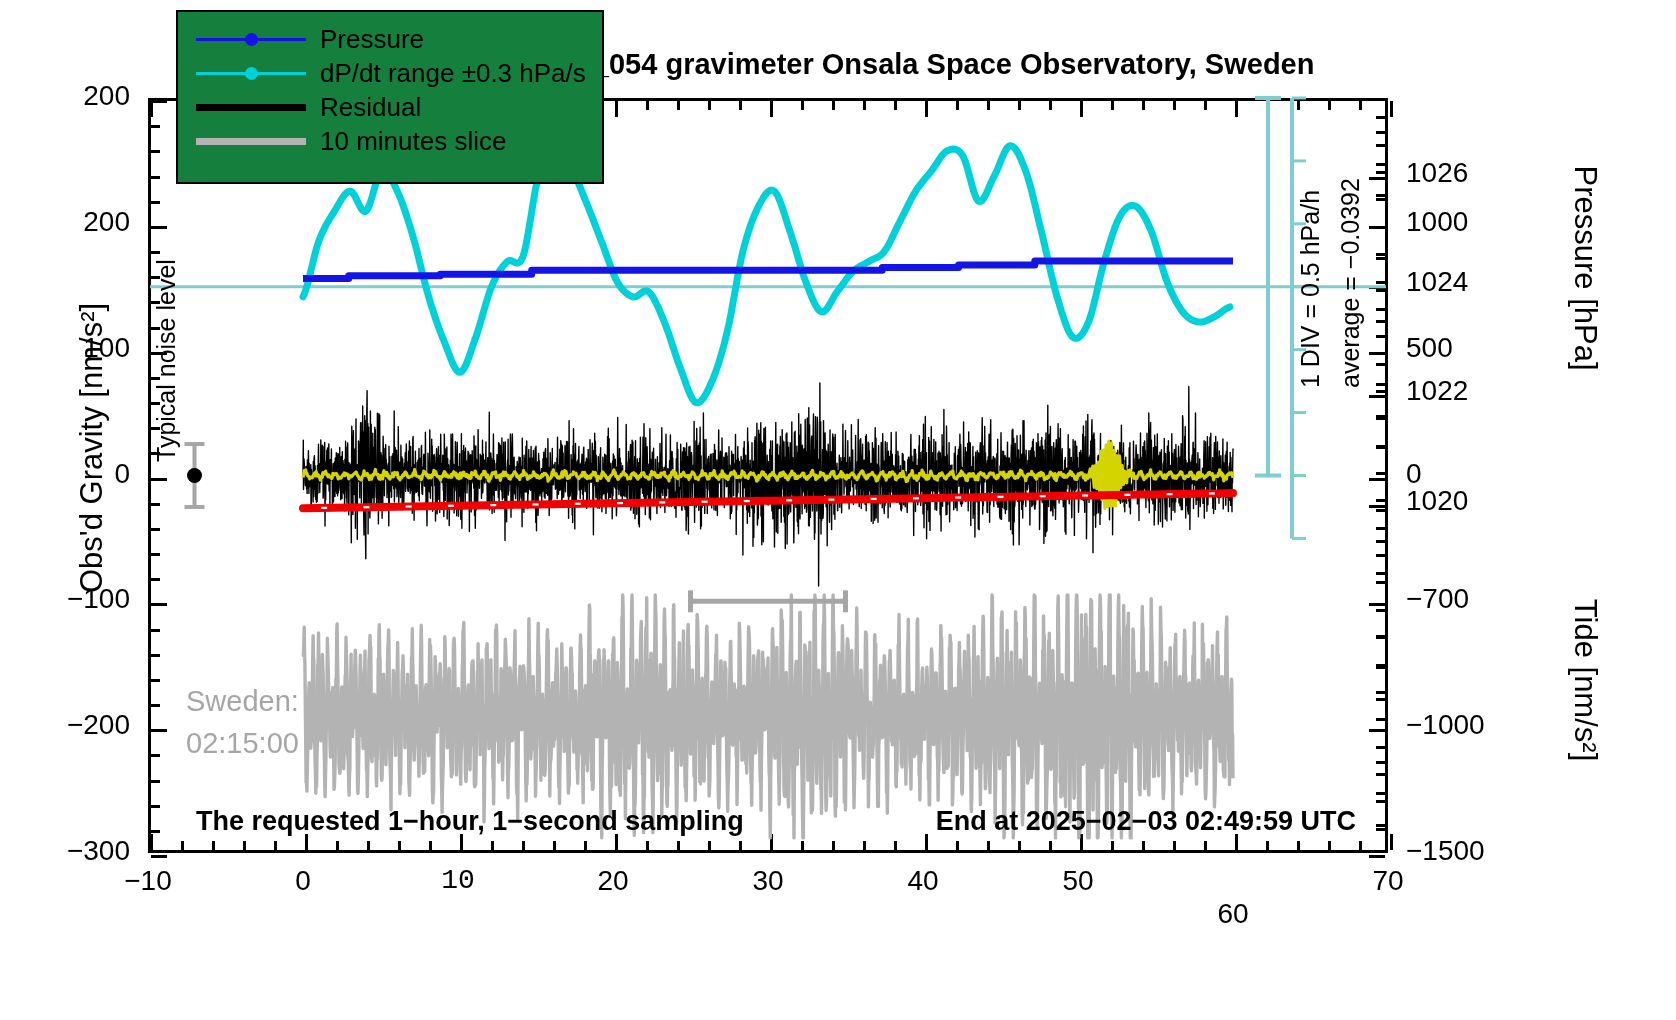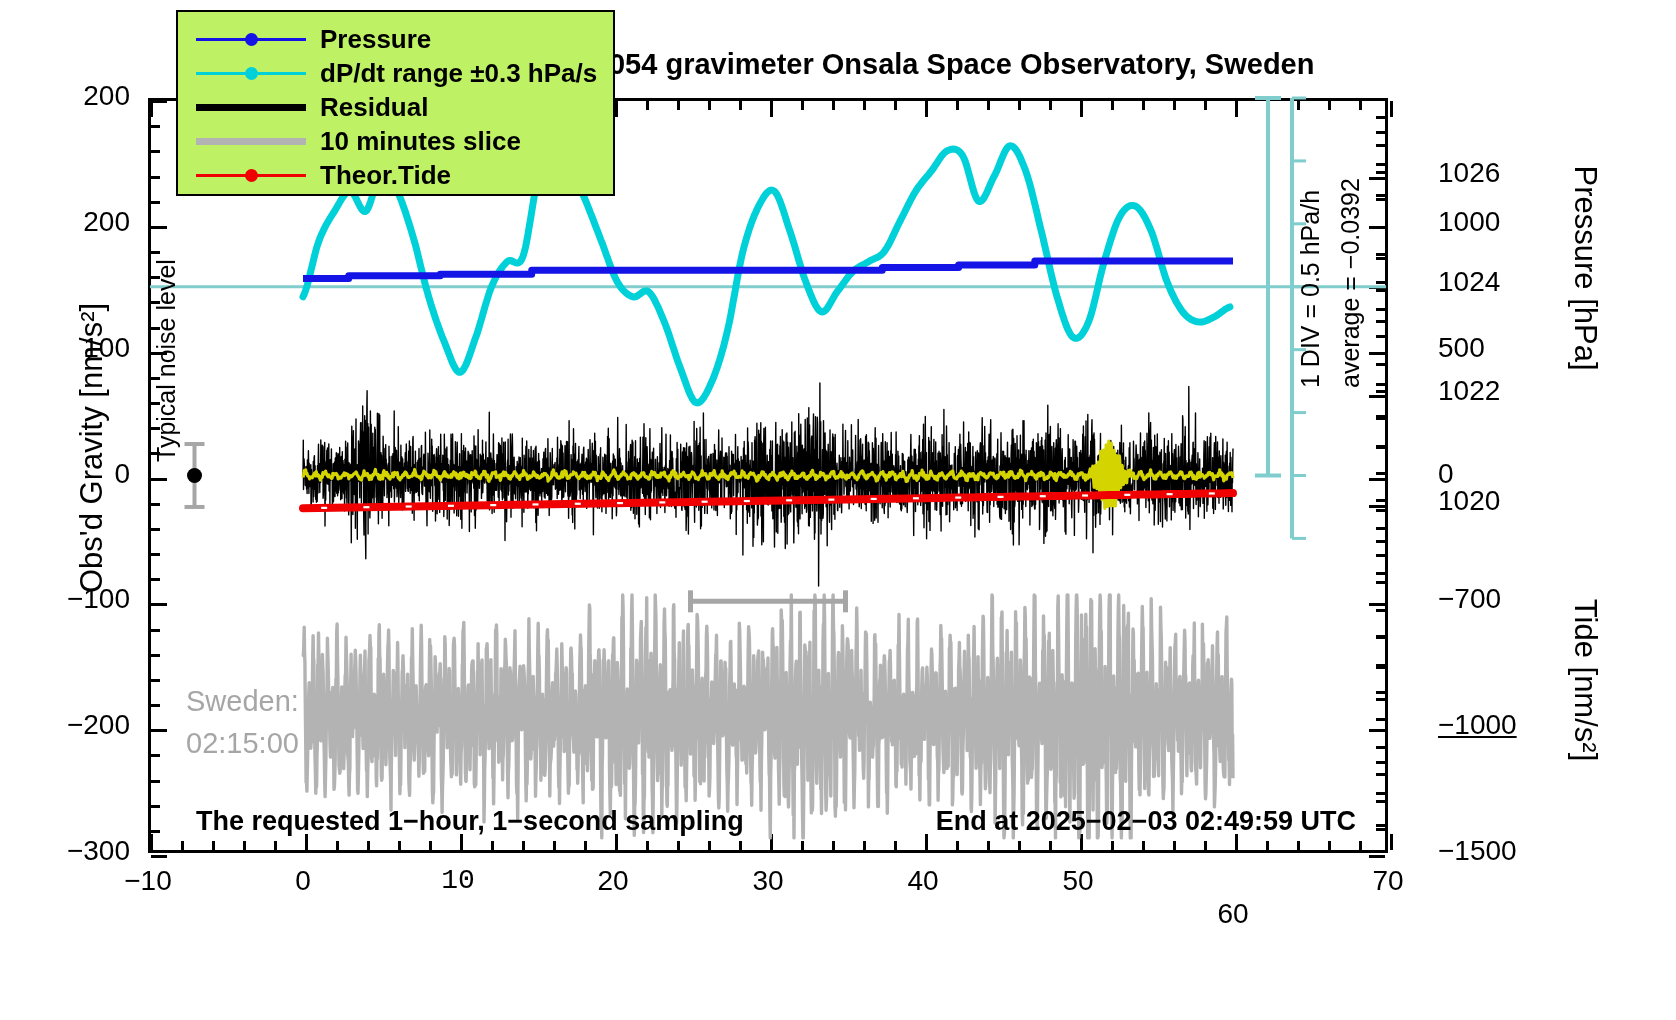--- a/index.html
+++ b/index.html
@@ -47,21 +47,21 @@
   }
 
   
   .tick-label {
     position: absolute;
     font-size: 28px;
     color: #000;
     white-space: nowrap;
   }
   .tick-label.left  { text-align: right; width: 120px; }
-  .tick-label.right { text-align: left;  width: 130px; margin-left: 32px; }
+  .tick-label.right { text-align: left;  width: 130px; }
   .tick-label.bottom{ text-align: center; width: 100px; }
 
   
   #frame {
     position: absolute;
     left: 148px; top: 98px;
     width: 1240px; height: 755px;
     border: 3px solid #000;
     background: transparent;
   }
@@ -69,24 +69,23 @@
   
   .tick { position: absolute; background: #000; }
   .tick.v { width: 3px; }   
   .tick.h { height: 3px; }  
 
   
   #legend {
     position: absolute;
     left: 176px; top: 10px;
     border: 2px solid #000;
-    background: #bef264;
-    padding: 10px 16px 2px 12px;
+    background: #15803d;
+    padding: 10px 16px 24px 12px;
     z-index: 40;
-    font-weight: bold;
   }
   .legend-row {
     display: flex;
     align-items: center;
     height: 34px;
   }
   .legend-sample {
     position: relative;
     width: 122px;
     height: 30px;
@@ -196,21 +195,21 @@
       <div class="tick-label left" style="top: 80px; left: 10px;">200</div>
     </div>
   <div id="ticklabels-pres">
       <div class="tick-label right" style="top: 484.855px; left: 1406px;">1020</div>
       <div class="tick-label right" style="top: 375.435px; left: 1406px;">1022</div>
       <div class="tick-label right" style="top: 266.014px; left: 1406px;">1024</div>
       <div class="tick-label right" style="top: 156.594px; left: 1406px;">1026</div>
     </div>
   <div id="ticklabels-tide">
       <div class="tick-label right" style="top: 835px; left: 1406px;">−1500</div>
-      <div class="tick-label right" style="top: 709.167px; left: 1406px; text-decoration: underline;">−1000</div>
+      <div class="tick-label right" style="top: 709.167px; left: 1406px;">−1000</div>
       <div class="tick-label right" style="top: 583.333px; left: 1406px;">−700</div>
       <div class="tick-label right" style="top: 457.5px; left: 1406px;">0</div>
       <div class="tick-label right" style="top: 331.667px; left: 1406px;">500</div>
       <div class="tick-label right" style="top: 205.833px; left: 1406px;">1000</div>
     </div>
   <div id="ticklabels-bottom">
       <div class="tick-label bottom" style="left: 98px; top: 865px;">−10</div>
       <div class="tick-label bottom" style="left: 253px; top: 865px;">0</div>
       <div class="tick-label bottom" style="left: 408px; top: 865px; font-family: Liberation Mono, monospace;">10</div>
       <div class="tick-label bottom" style="left: 563px; top: 865px;">20</div>
@@ -500,22 +499,15 @@
           <div class="legend-line thick" style="background: rgb(0, 0, 0);"></div>
         </div>
         <div class="legend-text">Residual</div>
       </div>
       <div class="legend-row">
         <div class="legend-sample">
           <div class="legend-line thick" style="background: rgb(179, 179, 179);"></div>
         </div>
         <div class="legend-text">10 minutes slice</div>
       </div>
-      <div class="legend-row">
-        <div class="legend-sample">
-          <div class="legend-line" style="background: rgb(240, 0, 0);"></div>
-          <div class="legend-dot" style="background: rgb(240, 0, 0);"></div>
-        </div>
-        <div class="legend-text">Theor.Tide</div>
-      </div>
     </div>
 
 </div>
 
 </body></html>

